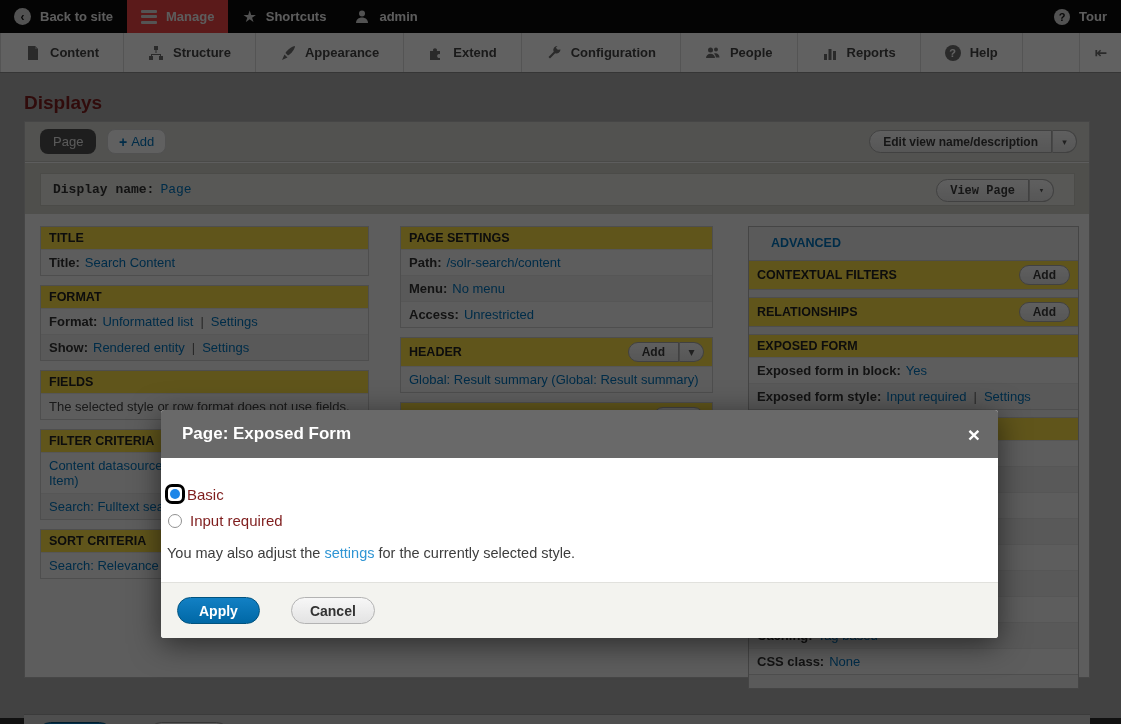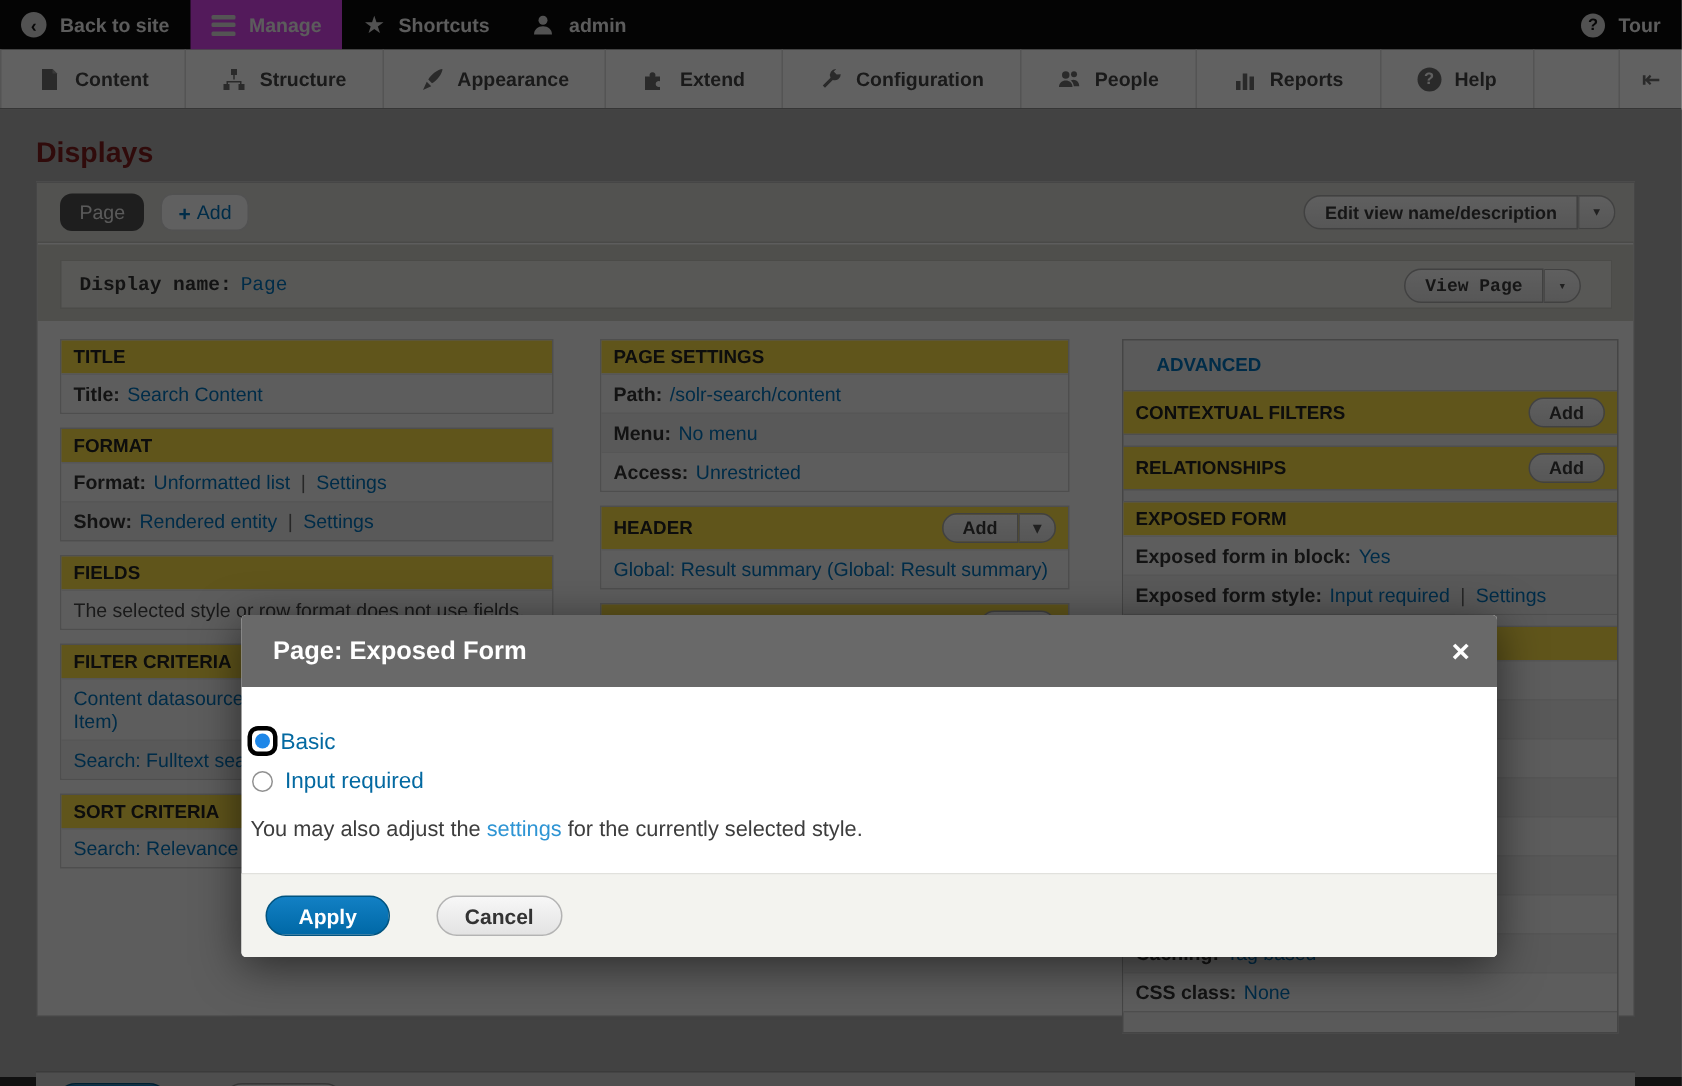--- a/index.html
+++ b/index.html
@@ -4,21 +4,21 @@
 <style>
   * { margin:0; padding:0; box-sizing:border-box; }
   html,body { width:1121px; height:724px; overflow:hidden; background:#2e2e2e;
     font-family:"Liberation Sans","DejaVu Sans",sans-serif; }
   .page { position:absolute; left:0; top:0; width:1121px; height:718px; background:#adadad; }
 
   
   .topbar { position:absolute; left:0; top:0; width:1121px; height:33px; background:#0c0c0c;
     display:flex; align-items:stretch; color:#f2f2f2; font-size:13px; font-weight:bold; }
   .topbar .titem { display:flex; align-items:center; gap:9px; padding:0 14px; cursor:pointer; }
-  .titem.active { background:#d946ef; }
+  .titem.active { background:#ef4444; }
   .topbar .spacer { flex:1; }
   .circle-ico { width:17px; height:17px; border-radius:50%; background:#d8d8d8; color:#111;
     display:inline-flex; align-items:center; justify-content:center; font-size:12px; font-weight:bold; line-height:1; }
   .hamburger { display:inline-block; width:16px; }
   .hamburger i { display:block; height:3px; background:#dcdcdc; margin:2.5px 0; border-radius:1px; }
   .star-ico { color:#d8d8d8; font-size:16px; font-weight:normal; }
   .svg-ico { width:16px; height:16px; flex:0 0 auto; }
 
   
   .tray { position:absolute; left:0; top:33px; width:1121px; height:40px; background:#ffffff;
@@ -106,21 +106,21 @@
 
   
   .modal { position:absolute; left:161px; top:410px; width:837px; height:228px; z-index:60;
     background:#fff; border-radius:3px; box-shadow:0 6px 30px rgba(0,0,0,0.55); }
   .modal-head { height:48px; background:#696969; border-radius:3px 3px 0 0;
     display:flex; align-items:center; padding:0 18px 0 21px; }
   .modal-title { color:#fff; font-size:17px; font-weight:bold; }
   .modal-close { margin-left:auto; color:#fff; font-size:21px; font-weight:bold;
     line-height:1; cursor:pointer; }
   .modal-body { padding:26px 20px 0 4px; height:124px; }
-  .radio-row { display:flex; align-items:center; margin-bottom:8px; font-size:15px; color:#0369a1; }
+  .radio-row { display:flex; align-items:center; margin-bottom:8px; font-size:15px; color:#7f1d1d; }
   .radio-focus { width:20px; height:20px; border:3px solid #000; border-radius:7px;
     display:inline-flex; align-items:center; justify-content:center; margin-right:2px; }
   .radio-dot2 { width:10px; height:10px; border-radius:50%; background:#1d86e8; }
   .radio-off { width:14px; height:14px; border:1px solid #919191; border-radius:50%;
     background:#fff; margin:0 8px 0 3px; }
   .modal-note { margin-top:16px; font-size:14.5px; color:#3d3d3d; padding-left:2px; }
   .modal-note a { color:#2f95d4; }
   .modal-foot { height:56px; background:#f3f3ef; border-top:1px solid #e1e1dd;
     border-radius:0 0 3px 3px; display:flex; align-items:center; padding-left:16px; gap:31px; }
   .modal-foot .btn-primary { font-size:14px; }

